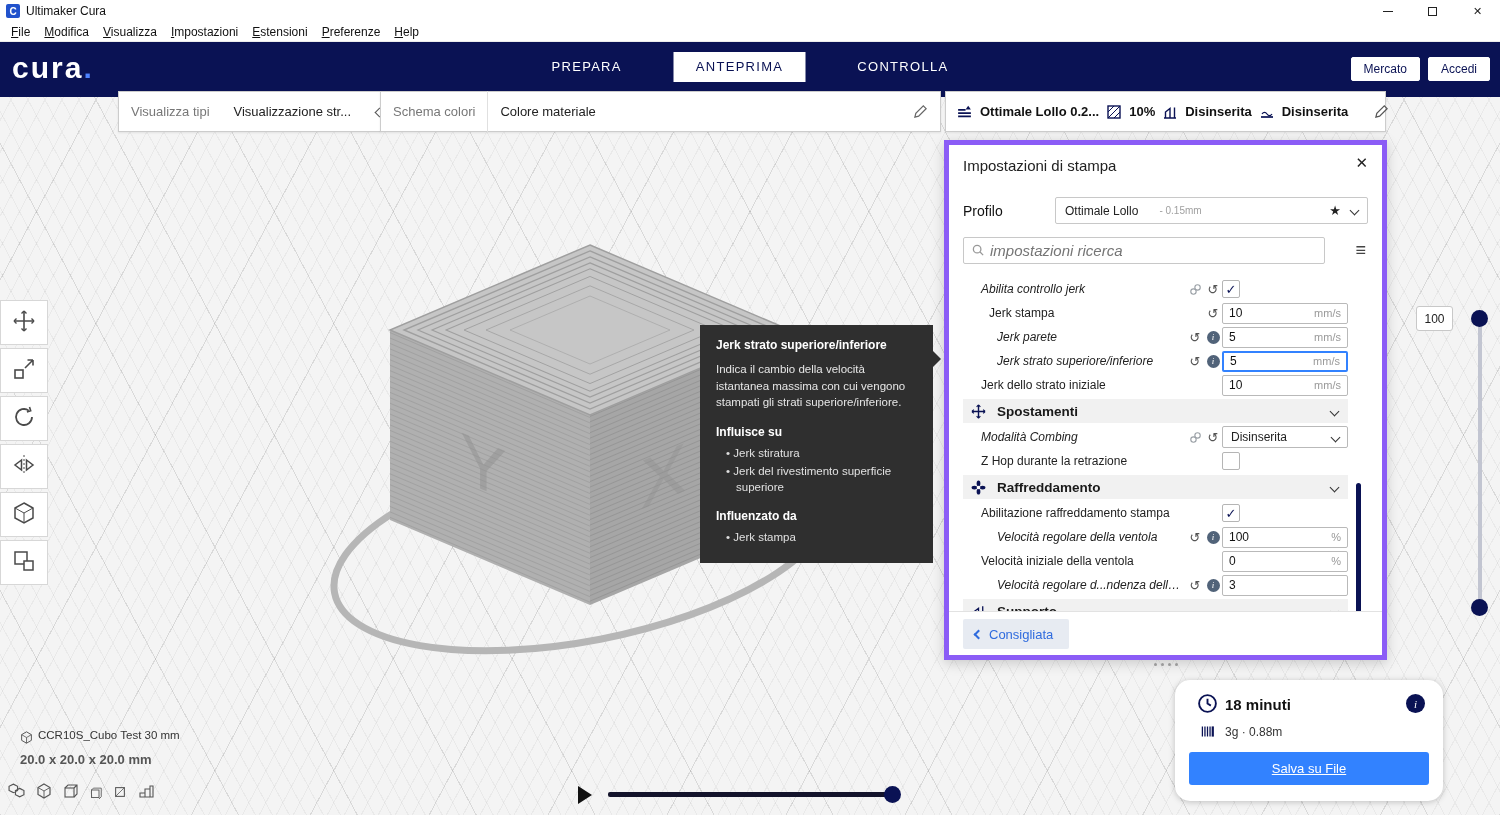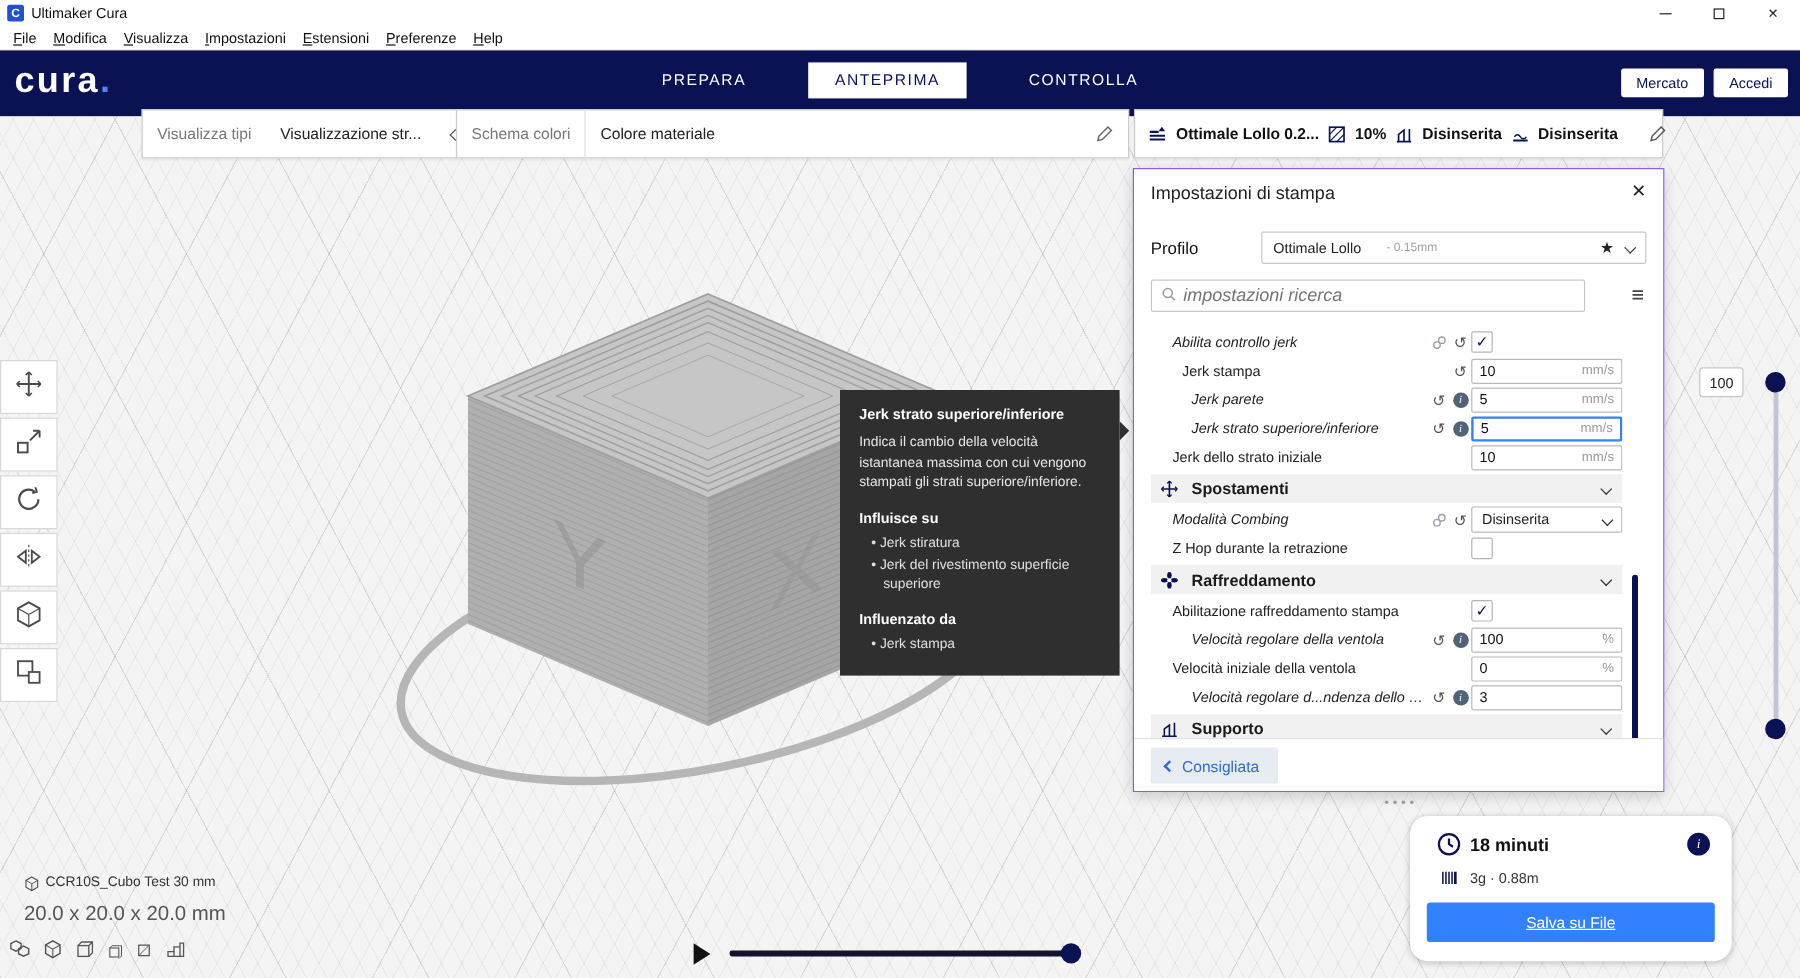--- a/index.html
+++ b/index.html
@@ -54,21 +54,21 @@
   .pencil { padding:0 12px; display:flex; align-items:center; cursor:pointer; }
   .sumbar { left:945px; width:441px; gap:7px; padding-left:10px; }
   .sum-ic { width:18px; height:18px; display:flex; align-items:center; }
   .sum-txt { font-weight:bold; color:#111; font-size:13px; white-space:nowrap; }
 
   
   .tools { position:absolute; left:0; top:300px; width:48px; display:flex; flex-direction:column; gap:3px; }
   .tool-btn { width:48px; height:45px; background:#fff; border:1px solid #d7d7d7; display:flex; align-items:center; justify-content:center; cursor:pointer; }
 
   
-  .settings-panel { position:absolute; left:944px; top:140px; width:443px; height:520px; background:#fff; border:1px solid #8b5cf6; box-shadow:0 3px 12px rgba(0,0,0,.18); }
+  .settings-panel { position:absolute; left:944px; top:140px; width:443px; height:520px; background:#fff; border:5px solid #8b5cf6; box-shadow:0 3px 12px rgba(0,0,0,.18); }
   .sp-title { position:absolute; left:14px; top:12px; font-size:15px; color:#222; }
   .sp-close { position:absolute; right:14px; top:9px; font-size:15px; color:#222; font-weight:bold; cursor:pointer; }
   .sp-profile-label { position:absolute; left:14px; top:58px; font-size:14px; color:#111; }
   .sp-profile-box { position:absolute; left:106px; top:52px; right:14px; height:27px; border:1px solid #c8c8c8; border-radius:2px; display:flex; align-items:center; padding:0 9px; cursor:pointer; }
   .sp-profile-box .pname { font-size:12px; color:#222; }
   .sp-profile-box .pdet { font-size:10px; color:#a0a0a0; margin-left:21px; }
   .sp-profile-box .star { font-size:13px; color:#222; margin-right:10px; }
   .sp-search { position:absolute; left:14px; top:92px; width:362px; height:27px; border:1px solid #c8c8c8; border-radius:2px; display:flex; align-items:center; padding:0 8px; gap:6px; }
   .sp-search input { border:none; outline:none; background:transparent; font-style:italic; color:#999; font-size:15px; flex:1; font-family:inherit; }
   .hamburger { position:absolute; right:16px; top:94px; font-size:18px; color:#444; cursor:pointer; line-height:22px; }
@@ -116,21 +116,21 @@
   .layer-track { position:absolute; left:1478px; top:318px; width:4px; height:290px; background:#c2c5d1; border-radius:2px; cursor:pointer; }
   .handle { position:absolute; width:17px; height:17px; border-radius:50%; background:#0a1254; cursor:grab; }
 
   
   .play-btn { position:absolute; left:578px; top:786px; width:0; height:0; border-top:9px solid transparent; border-bottom:9px solid transparent; border-left:14px solid #111; cursor:pointer; }
   .sim-track { position:absolute; left:608px; top:792px; width:287px; height:5px; background:#13132b; border-radius:2px; cursor:pointer; }
 
   
   .job-name { position:absolute; left:38px; top:729px; font-size:11.5px; color:#333; }
   .job-cube { position:absolute; left:20px; top:730px; }
-  .job-dims { position:absolute; left:20px; top:752px; font-size:17px; color:#555; }
+  .job-dims { position:absolute; left:20px; top:752px; font-size:13px; color:#555;font-weight:bold; }
   .model-icons { position:absolute; left:8px; top:782px; display:flex; gap:11px; align-items:flex-end; }
   .mi { display:flex; align-items:center; cursor:pointer; }
 
   
   .out-card { position:absolute; left:1175px; top:680px; width:268px; height:121px; background:#fff; border-radius:15px; box-shadow:0 1px 6px rgba(0,0,0,.22); }
   .out-clock { position:absolute; left:22px; top:13px; }
   .out-time { position:absolute; left:50px; top:16px; font-size:15px; font-weight:bold; color:#111; }
   .out-info { position:absolute; right:18px; top:14px; width:19px; height:19px; border-radius:50%; background:#0a1254; color:#fff; font-size:11px; font-style:italic; font-family:"Liberation Serif","DejaVu Serif",serif; display:flex; align-items:center; justify-content:center; cursor:pointer; }
   .out-mat-ic { position:absolute; left:24px; top:43px; }
   .out-mat { position:absolute; left:50px; top:45px; font-size:12px; color:#333; }

